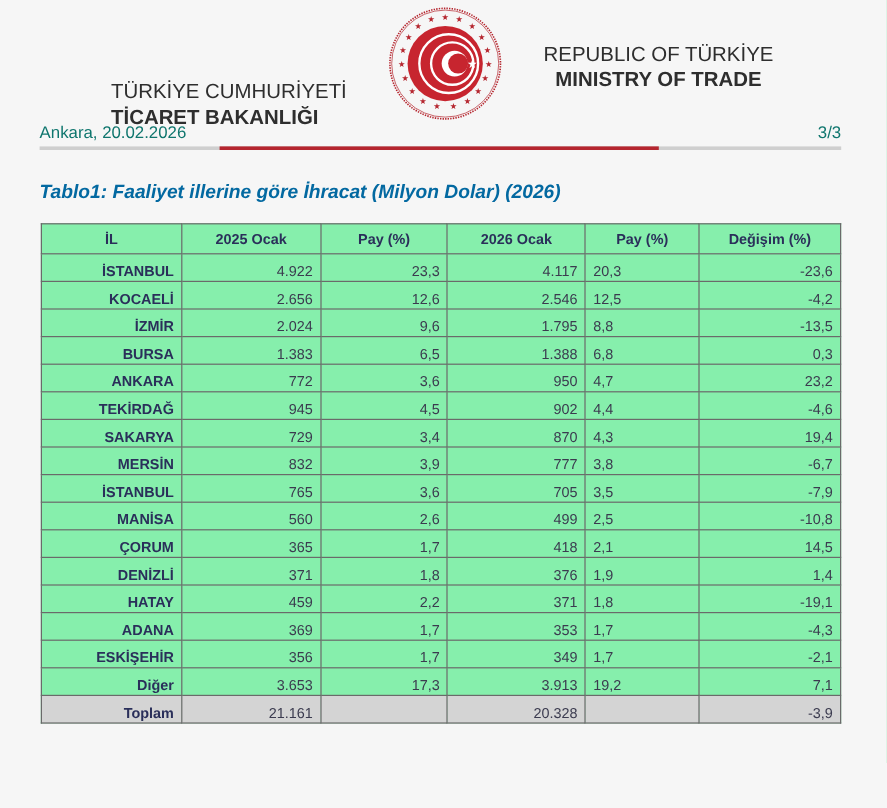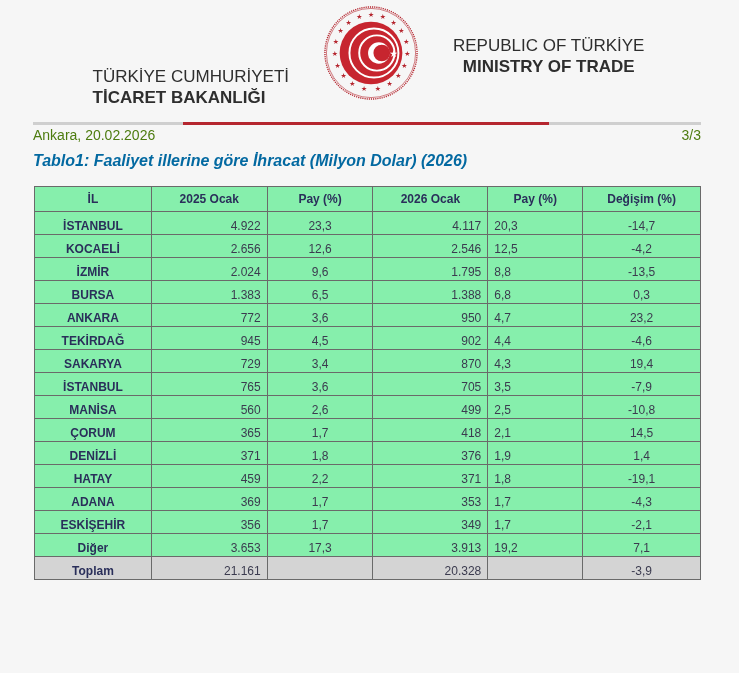--- a/index.html
+++ b/index.html
@@ -8,40 +8,40 @@
     background: #f6f6f6;
     font-family: "Liberation Sans", sans-serif;
     position: relative;
   }
   .header { position: absolute; top: 0; left: 0; width: 739px; height: 100px; }
   .hdr-left { position: absolute; right: 450px; top: 52px; text-align: left; color: #2e2e2e; margin-top: 15px; }
   .hdr-right { position: absolute; left: 453px; top: 36px; color: #2e2e2e; text-align: center; }
   .hdr-line1 { font-size: 17px; letter-spacing: 0px; line-height: 20px; }
   .hdr-line2 { font-size: 17px; font-weight: bold; line-height: 21px; }
   .logo { position: absolute; left: 322px; top: 4px; width: 98px; height: 98px; }
-  .meta-row { position: absolute; top: 102px; left: 33px; width: 668px; height: 20px; font-size: 14px; color: #4d7c0f; margin-top: 25px; }
+  .meta-row { position: absolute; top: 102px; left: 33px; width: 668px; height: 20px; font-size: 14px; color: #0f766e; }
   .meta-date { position: absolute; left: 0; top: 0; }
   .meta-page { position: absolute; right: 0; top: 0; }
   .rule { position: absolute; top: 122px; left: 33px; width: 668px; height: 3px; background: #cfcfcf; }
   .rule-accent { position: absolute; top: 122px; left: 183px; width: 366px; height: 3px; background: #b5262f; }
   .table-title {
     position: absolute; top: 152px; left: 33px;
     font-size: 16px; font-weight: bold; font-style: italic; color: #0369a1;
   }
   table {
     position: absolute; top: 186px; left: 34px;
     border-collapse: collapse; width: 667px;
     font-size: 12px; color: #3b3b4f;
     background: #86efac;
   }
   th, td { border: 1px solid #6a6a6a; height: 23px; padding: 0 6px; box-sizing: border-box; }
   th { font-weight: bold; color: #2a2f5a; text-align: center; height: 25px; font-size: 12px; }
-  td.il { font-weight: bold; color: #2a2f5a; text-align: center; width: 116px; padding-top: 5px; }
+  td.il { font-weight: bold; color: #2a2f5a; text-align: right; width: 116px; padding-top: 5px; }
   td.num { text-align: right; padding-top: 5px; }
-  td.ctr { text-align: center; padding-top: 5px; }
+  td.ctr { text-align: right; padding-top: 5px; }
   td.payr { padding-top: 5px; }
   tr.total td { background: #d4d4d4; }
   col.c0 { width: 117px; } col.c1 { width: 116px; } col.c2 { width: 106px; }
   col.c3 { width: 115px; } col.c4 { width: 95px; } col.c5 { width: 118px; }
 </style>
 </head>
 <body>
 
 <div class="header">
   <div class="hdr-left">
@@ -116,21 +116,21 @@
     </tr>
   </thead>
   <tbody id="tbody">
 
     <tr>
         <td class="il">İSTANBUL</td>
         <td class="num">4.922</td>
         <td class="ctr">23,3</td>
         <td class="num">4.117</td>
         <td class="payr">20,3</td>
-        <td class="ctr">-14,7</td>
+        <td class="ctr">-23,6</td>
       </tr>
     <tr>
         <td class="il">KOCAELİ</td>
         <td class="num">2.656</td>
         <td class="ctr">12,6</td>
         <td class="num">2.546</td>
         <td class="payr">12,5</td>
         <td class="ctr">-4,2</td>
       </tr>
     <tr>
@@ -165,20 +165,28 @@
         <td class="payr">4,4</td>
         <td class="ctr">-4,6</td>
       </tr>
     <tr>
         <td class="il">SAKARYA</td>
         <td class="num">729</td>
         <td class="ctr">3,4</td>
         <td class="num">870</td>
         <td class="payr">4,3</td>
         <td class="ctr">19,4</td>
+      </tr>
+    <tr>
+        <td class="il">MERSİN</td>
+        <td class="num">832</td>
+        <td class="ctr">3,9</td>
+        <td class="num">777</td>
+        <td class="payr">3,8</td>
+        <td class="ctr">-6,7</td>
       </tr>
     <tr>
         <td class="il">İSTANBUL</td>
         <td class="num">765</td>
         <td class="ctr">3,6</td>
         <td class="num">705</td>
         <td class="payr">3,5</td>
         <td class="ctr">-7,9</td>
       </tr>
     <tr>

